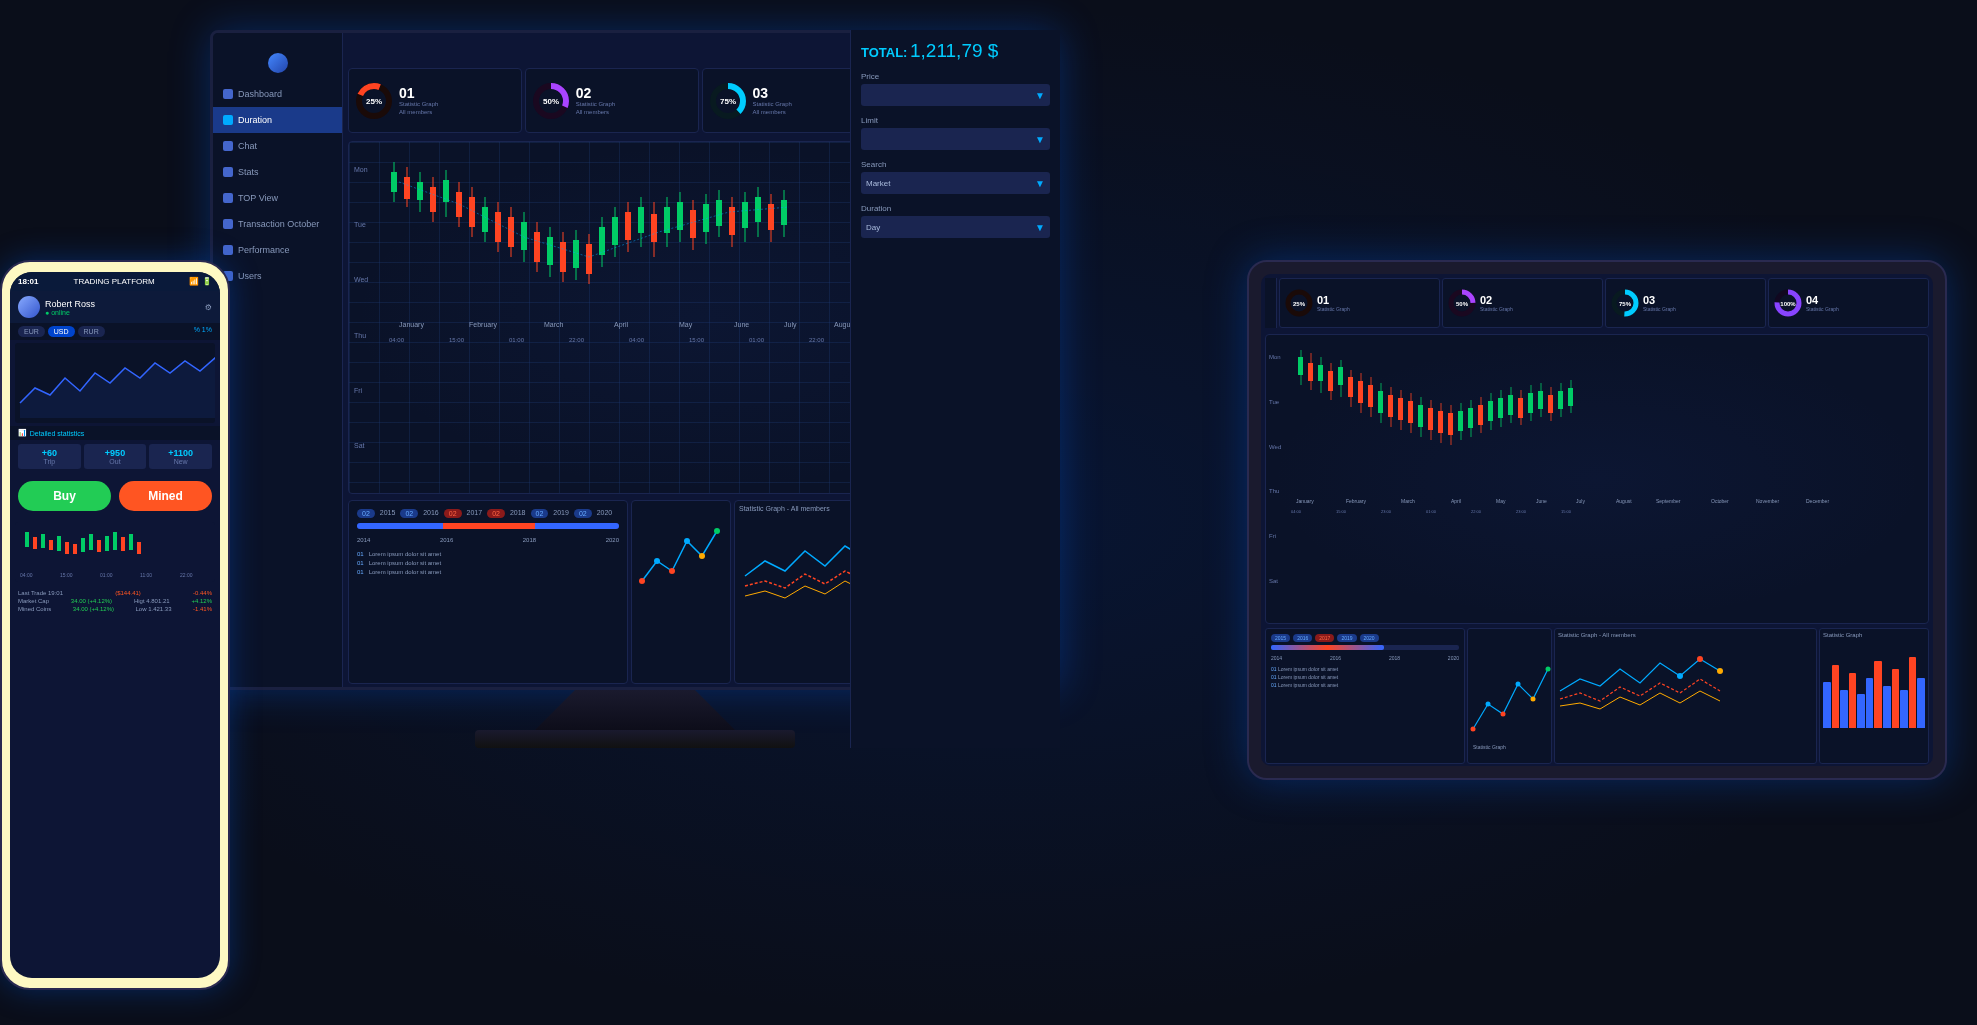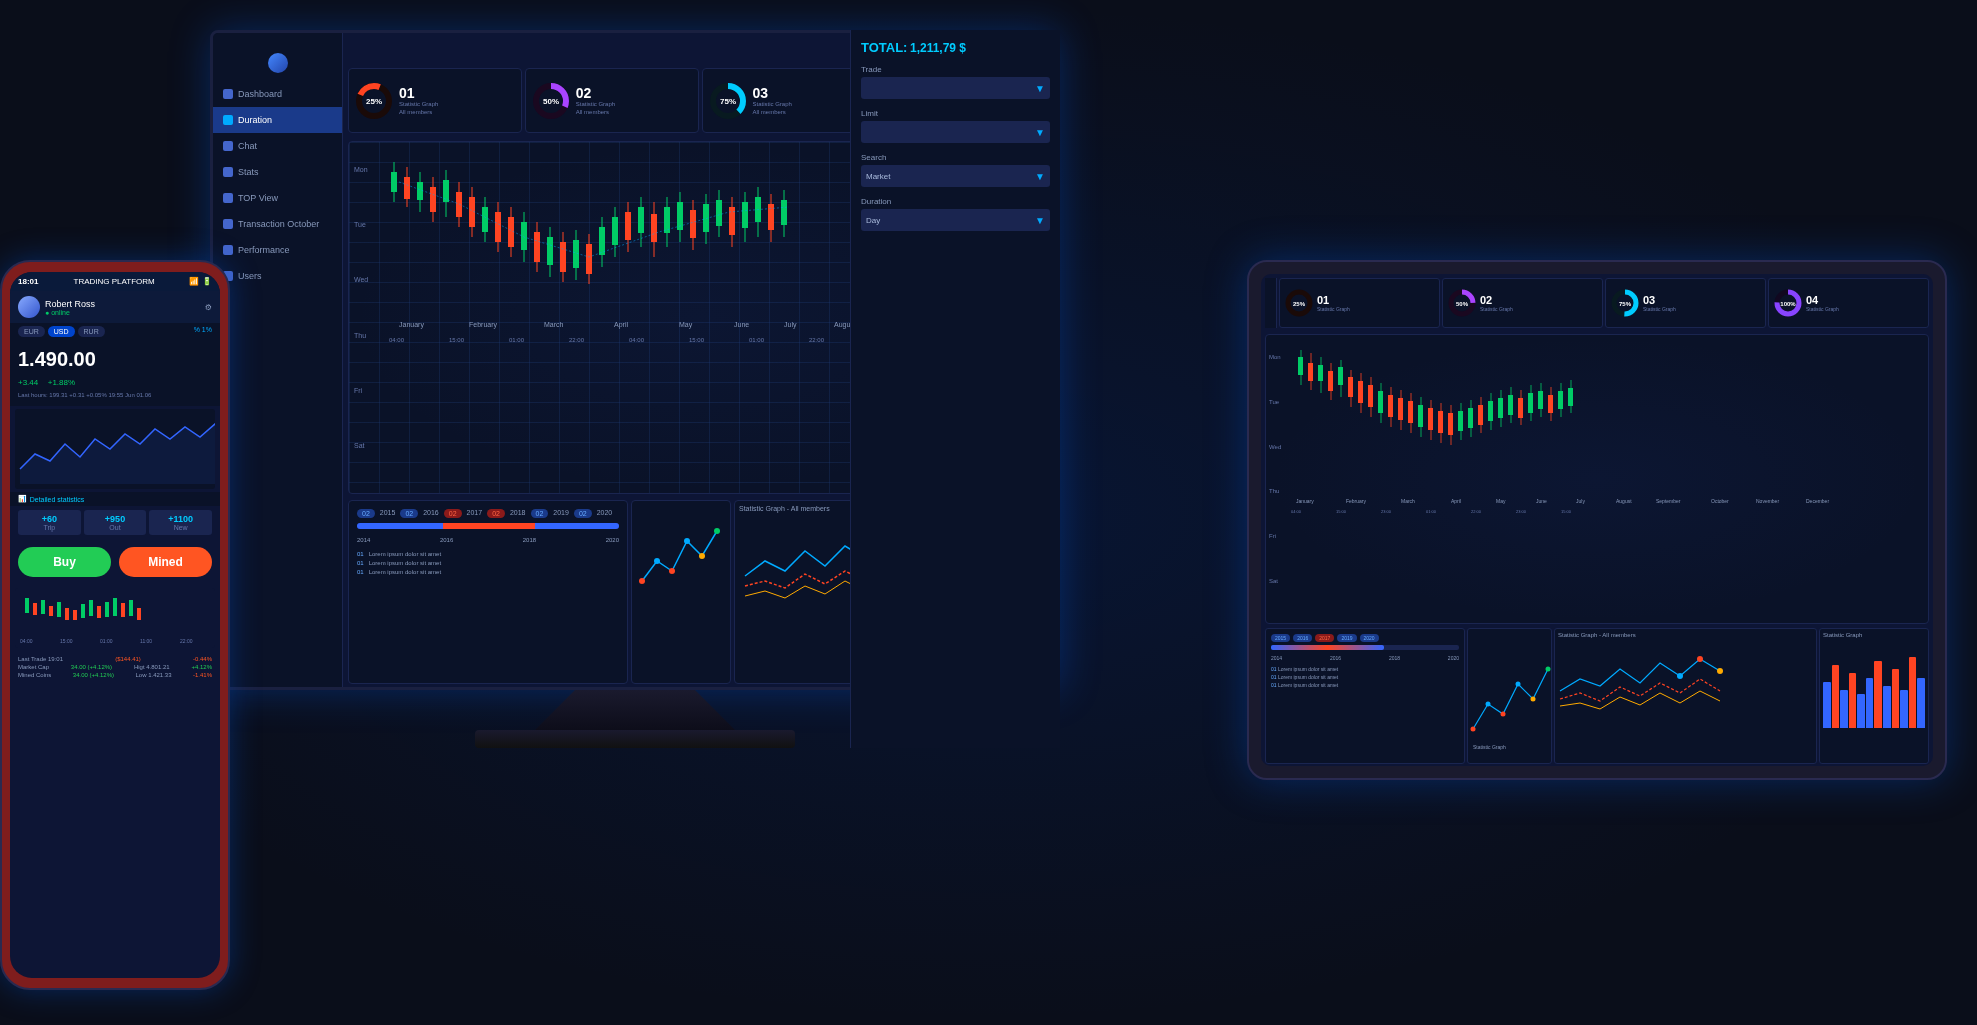--- a/index.html
+++ b/index.html
@@ -85,21 +85,21 @@
     
     .phone {
       position: absolute;
       left: 0px;
       top: 260px;
       width: 230px;
       height: 730px;
     }
 
     .phone-frame {
-      background: #7f1d1d;
+      background: #fef9c3;
       border-radius: 30px;
       padding: 10px 8px;
       width: 230px;
       height: 730px;
       box-shadow: 0 0 30px rgba(0,80,200,0.4);
       border: 2px solid #2a2a50;
     }
 
     .phone-screen {
       background: #0d1535;
@@ -826,24 +826,24 @@
                 <div style="flex:1; height:85%; background:#ff4422; border-radius:2px 2px 0 0;"></div>
                 <div style="flex:1; height:55%; background:#3366ff; border-radius:2px 2px 0 0;"></div>
               </div>
             </div>
           </div>
         </div>
 
         <div class="trade-panel">
           <div class="trade-total">
             <span>TOTAL:</span>
-            <span style="color:#00ccff; font-size:12px; font-weight:bold;">1,211,79 $</span>
+            <span style="color:#00ccff; font-size:19px; font-weight:normal;">1,211,79 $</span>
           </div>
           <div class="trade-field">
-            <div class="trade-field-label">Trade</div>
+            <div class="trade-field-label">Price</div>
             <div class="trade-select">
               <span></span>
                 <span class="dropdown-arrow">▼</span>
             </div>
           </div>
           <div class="trade-field">
             <div class="trade-field-label">Limit</div>
             <div class="trade-select">
               <span></span>
                 <span class="dropdown-arrow">▼</span>
@@ -890,28 +890,20 @@
             <div style="margin-left:auto; font-size:8px; color:#8899bb;">⚙</div>
           </div>
 
           <div class="currency-tabs">
             <div class="currency-tab">EUR</div>
             <div class="currency-tab active">USD</div>
             <div class="currency-tab">RUR</div>
             <div style="margin-left:auto; font-size:7px; color:#00aaff;">% 1%</div>
           </div>
 
-          <div class="price-display">
-            <div class="price-main">1.490.00</div>
-            <div>
-              <span class="price-change">+3.44</span>
-              <span class="price-change" style="margin-left:5px;">+1.88%</span>
-            </div>
-            <div style="font-size:6px; color:#6677aa; margin-top:3px;">Last hours: 199.31 +0.31 +0.05% 19:55 Jun 01.06</div>
-          </div>
 
           <div class="phone-mini-chart">
             <svg width="100%" height="100%">
               <polyline points="5,60 20,45 35,52 50,35 65,48 80,30 95,40 110,25 125,35 140,20 155,30 170,18 185,28 200,15 215,22" fill="none" stroke="#3366ff" stroke-width="1.5"></polyline>
               <polygon points="5,60 20,45 35,52 50,35 65,48 80,30 95,40 110,25 125,35 140,20 155,30 170,18 185,28 200,15 215,22 215,75 5,75" fill="rgba(51,102,255,0.1)"></polygon>
             </svg>
           </div>
 
           <div style="padding:3px 8px; font-size:7px; color:#00ccff; display:flex; align-items:center; gap:3px; background:#0a1228;">
             <span>📊</span>

